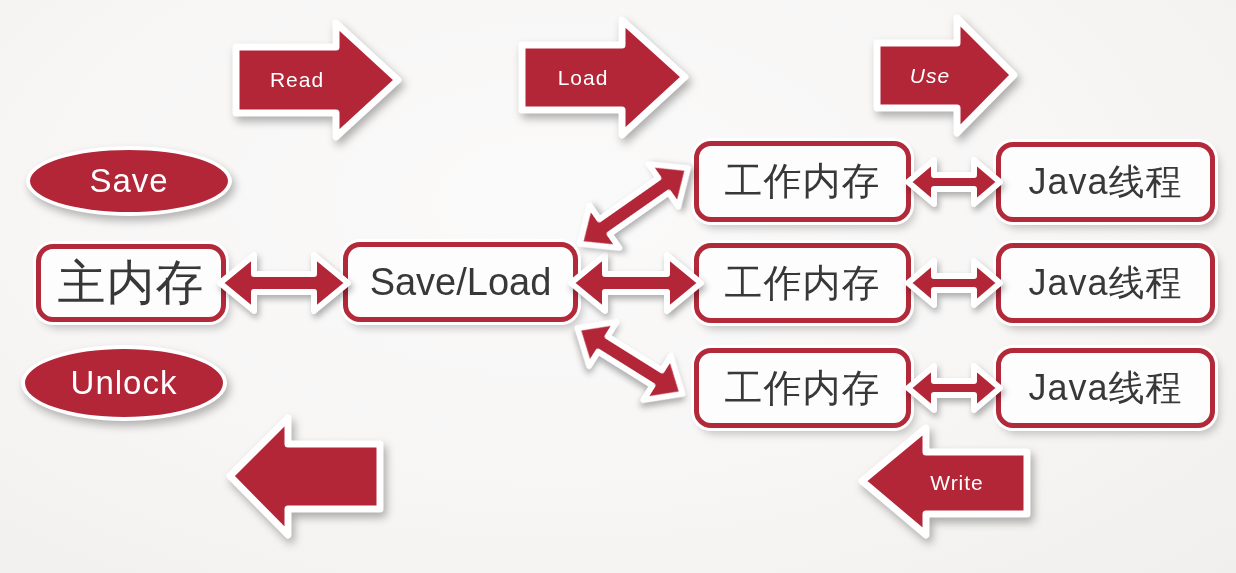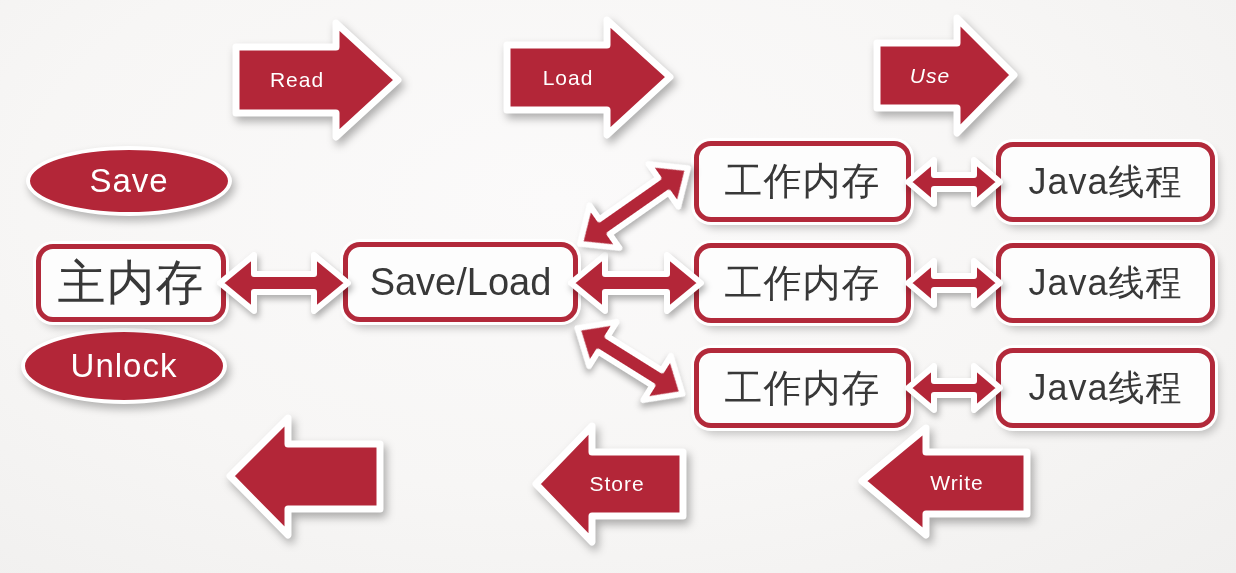--- a/index.html
+++ b/index.html
@@ -53,21 +53,21 @@
     align-items: center;
     justify-content: center;
   }
   .ellipse .ellipse-label {
     color: #ffffff;
     font-size: 33px;
     font-weight: 300;
     letter-spacing: 1px;
   }
   #lock-ellipse   { left: 26px; top: 146px; width: 198px; height: 62px; }
-  #unlock-ellipse { left: 21px; top: 328px; width: 198px; height: 68px; }
+  #unlock-ellipse { left: 21px; top: 345px; width: 198px; height: 68px; }
 
   
   .block-arrow {
     position: absolute;
   }
   .block-arrow svg {
     position: absolute;
     left: 0; top: 0;
     overflow: visible;
     filter: drop-shadow(3px 5px 4px rgba(0,0,0,0.30));
@@ -81,21 +81,21 @@
   .block-arrow .arrow-label {
     position: absolute;
     color: #ffffff;
     font-size: 21px;
     font-weight: 300;
     text-align: center;
     white-space: nowrap;
     letter-spacing: 1px;
   }
   #read-arrow   { left: 236px; top: 23px;  width: 162px; height: 114px; }
-  #load-arrow   { left: 507px; top: 20px;  width: 163px; height: 115px; }
+  #load-arrow   { left: 522px; top: 20px;  width: 163px; height: 115px; }
   #use-arrow    { left: 877px; top: 18px;  width: 137px; height: 115px; }
   #write-arrow  { left: 230px; top: 418px; width: 150px; height: 117px; }
   #store-arrow  { left: 536px; top: 426px; width: 147px; height: 116px; }
   #assign-arrow { left: 862px; top: 428px; width: 165px; height: 107px; }
 
   .lbl-read   { left: 2px;  top: 24px; width: 118px; line-height: 66px; }
   .lbl-load   { left: 2px;  top: 25px; width: 118px; line-height: 65px; }
   .lbl-use    { left: 0;    top: 25px; width: 106px; line-height: 65px; font-style: italic; }
   .lbl-write  { left: 30px; top: 26px; width: 104px; line-height: 65px; }
   .lbl-store  { left: 30px; top: 26px; width: 102px; line-height: 64px; }
@@ -209,26 +209,20 @@
   <svg class="connector" id="conn-work3-java3" width="92" height="44" viewBox="0 0 92 44">
     <polygon points="0,22 26,0 26,15 66,15 66,0 92,22 66,44 66,29 26,29 26,44"></polygon>
   </svg>
 
   <div class="block-arrow" id="write-arrow">
     <svg width="150" height="117" viewBox="0 0 150 117">
       <polygon points="150,26 58,26 58,0 0,58 58,117 58,91 150,91"></polygon>
     </svg>
   </div>
 
-  <div class="block-arrow" id="store-arrow">
-    <svg width="147" height="116" viewBox="0 0 147 116">
-      <polygon points="147,26 56,26 56,0 0,58 56,116 56,90 147,90"></polygon>
-    </svg>
-    <span class="arrow-label lbl-store">Store</span>
-  </div>
 
   <div class="block-arrow" id="assign-arrow">
     <svg width="165" height="107" viewBox="0 0 165 107">
       <polygon points="165,24 64,24 64,0 0,53 64,107 64,86 165,86"></polygon>
     </svg>
     <span class="arrow-label lbl-assign">Write</span>
   </div>
 
 </div>
 

